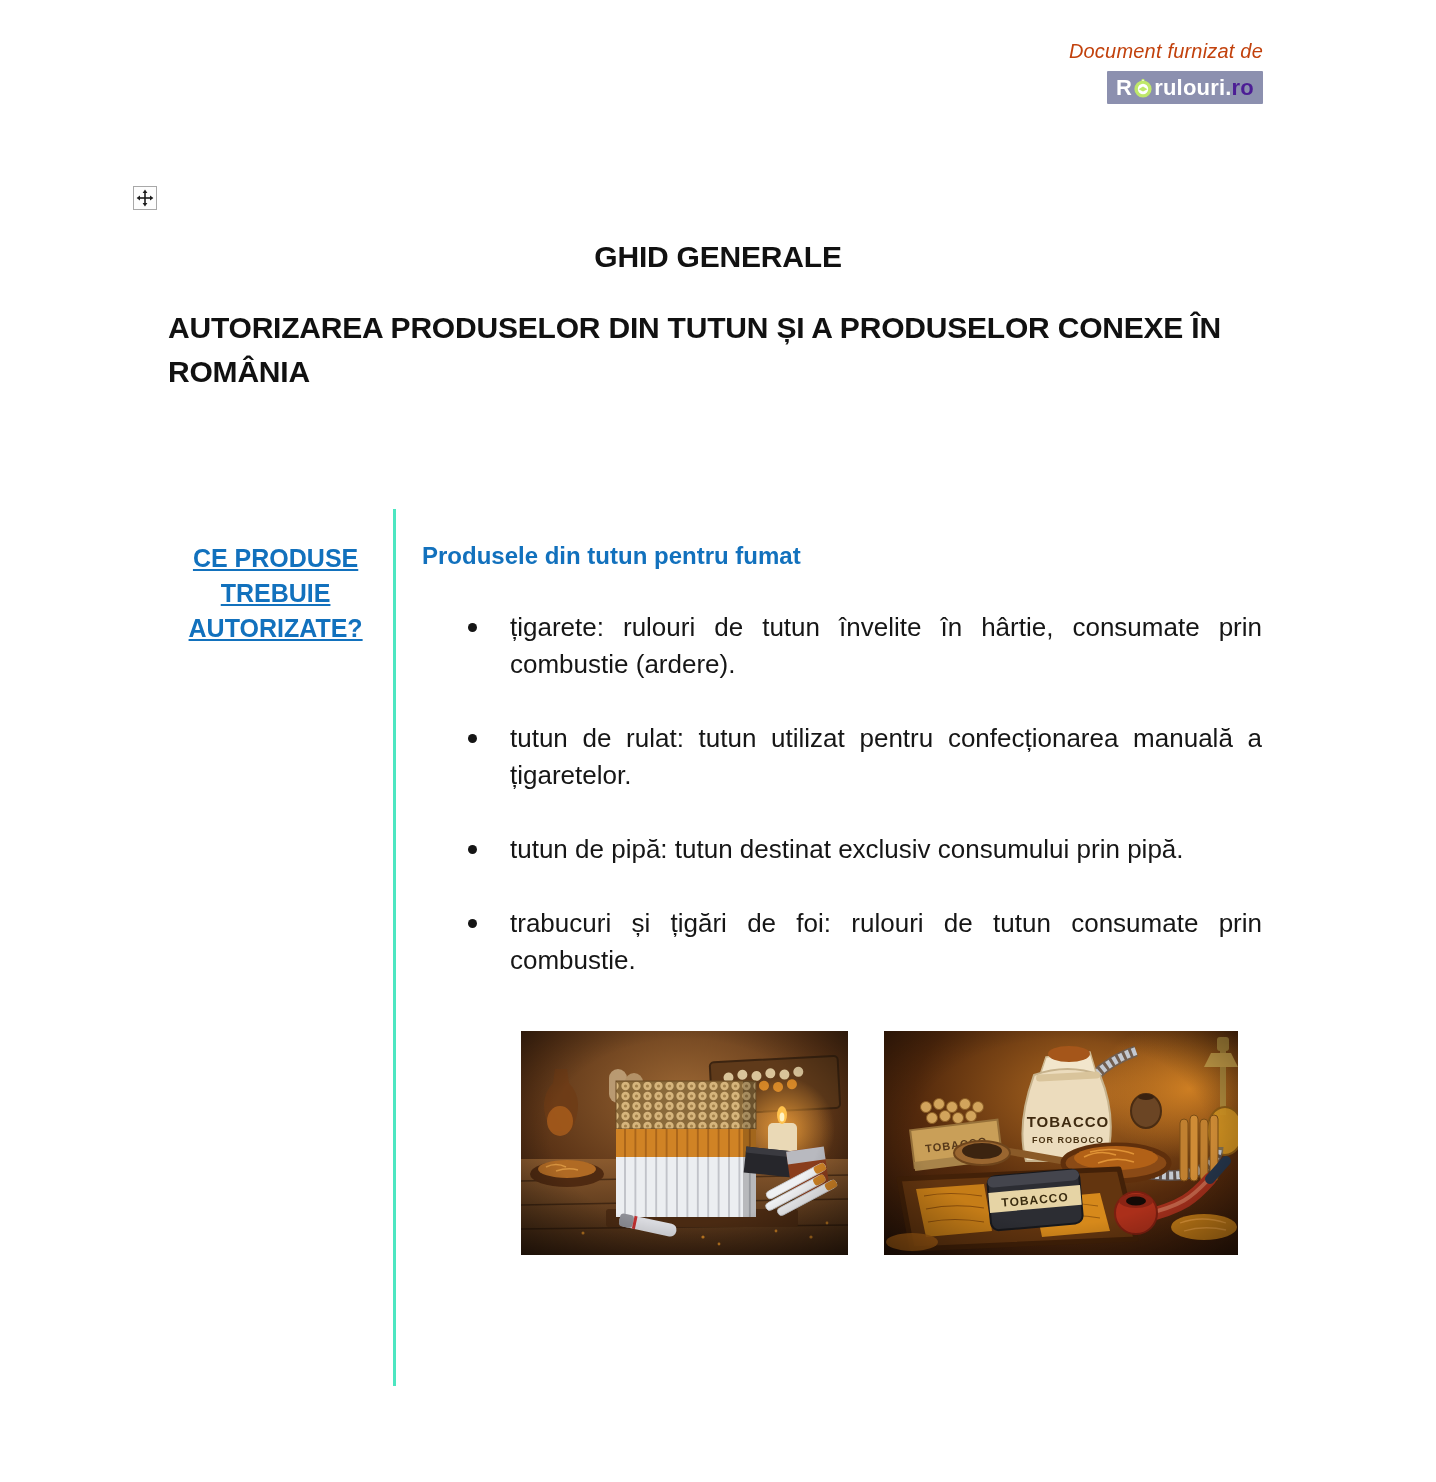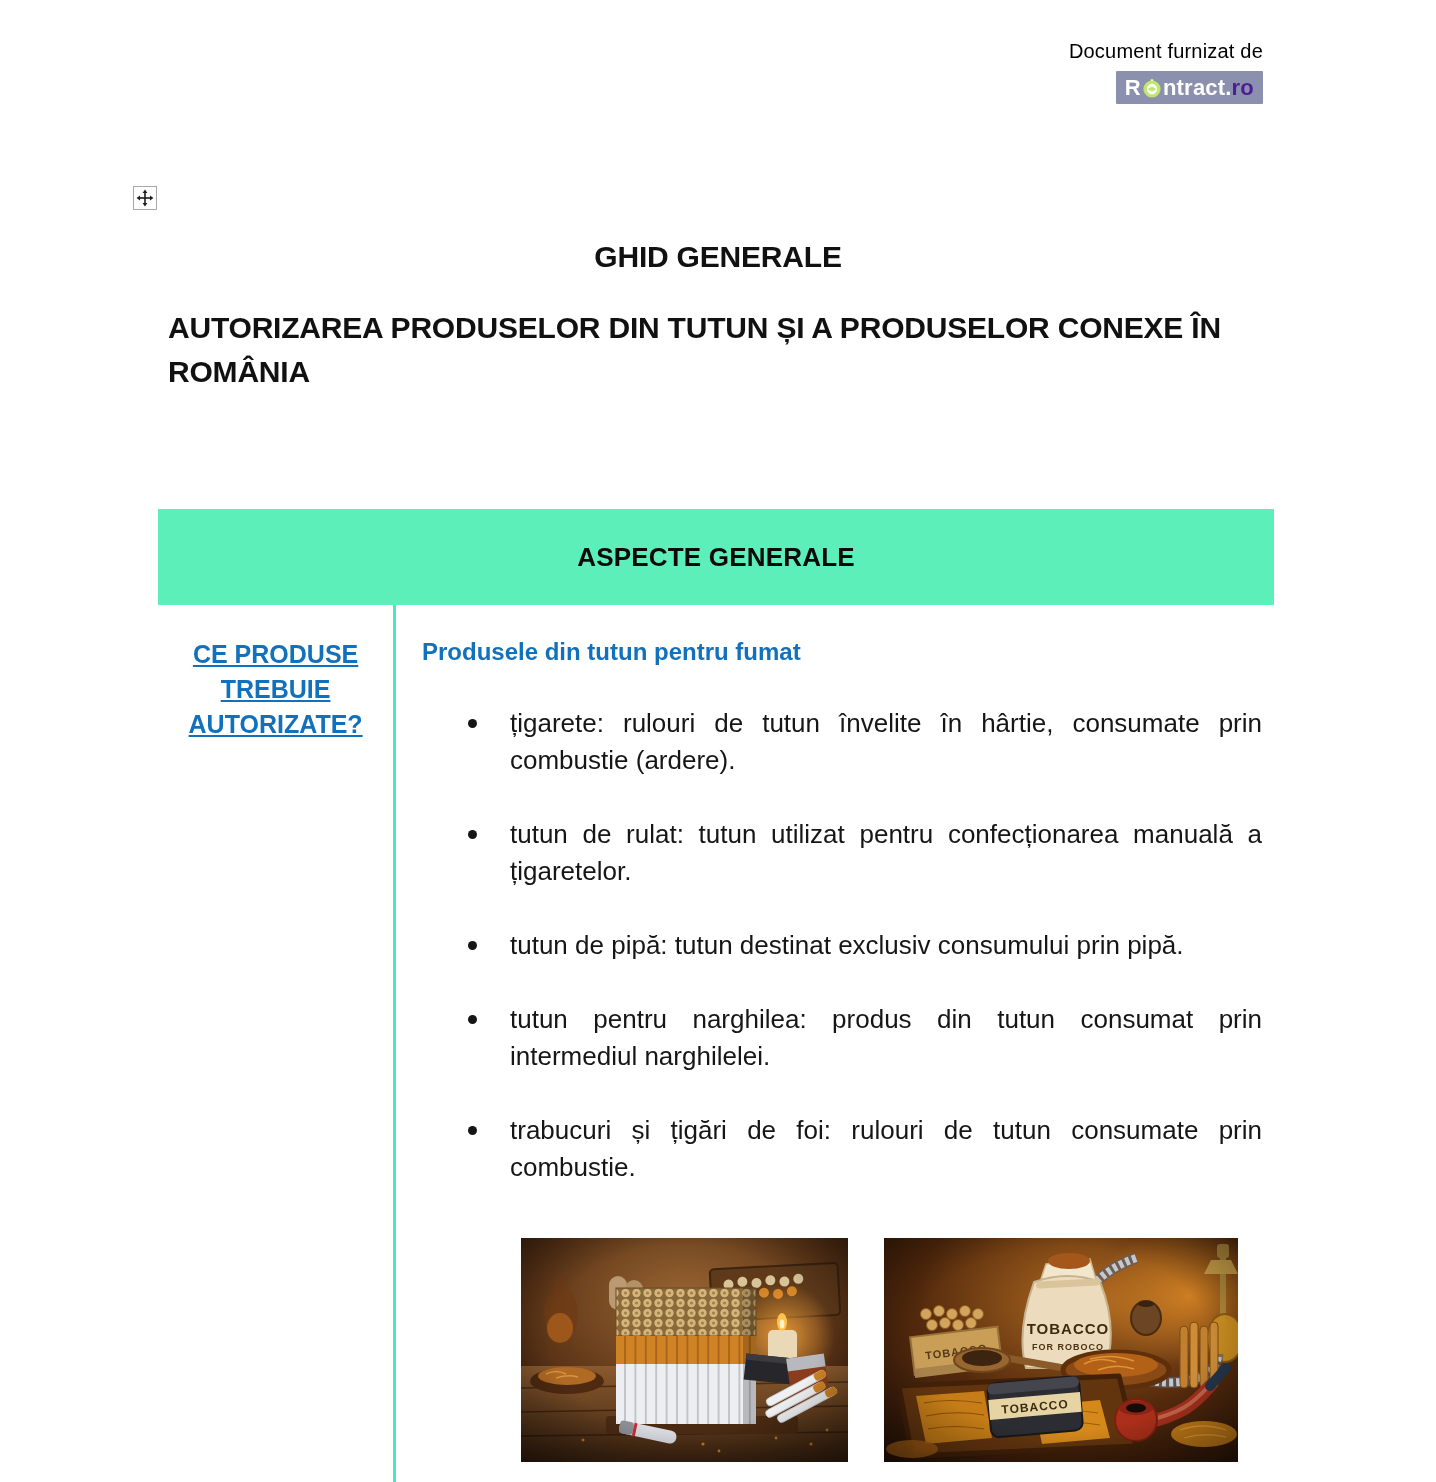--- a/index.html
+++ b/index.html
@@ -10,22 +10,23 @@
     font-family:"Liberation Sans",sans-serif;
     overflow:hidden;
     color:#111;
   }
   
   .hdr{
     position:absolute;top:40px;right:173px;
     display:flex;flex-direction:column;align-items:flex-end;
   }
   .provided{
+    font-style:italic;
     font-size:20px;
-    color:#000000;
+    color:#c2410c;
     letter-spacing:.2px;
   }
   .logo{
     margin-top:8px;
     background:#8c90af;
     height:33px;
     padding:0 9px;
     display:flex;align-items:center;
     font-weight:bold;font-size:22px;color:#ffffff;
     letter-spacing:.2px;
@@ -113,21 +114,21 @@
     <div class="provided">Document furnizat de</div>
     <div class="logo">
       <span>R</span>
         <span class="logo-circle"><svg width="20" height="20" viewBox="0 0 20 20">
           <circle cx="10" cy="11" r="8.6" fill="#bfe86a"></circle>
           <circle cx="10" cy="11" r="5.2" fill="#ffffff"></circle>
           <path d="M5.6 11.2 L10 8.4 L14.4 11.2 L10 13.6 Z" fill="#bfe86a"></path>
           <circle cx="10" cy="2.4" r="1.7" fill="#bfe86a"></circle>
           <circle cx="10" cy="2.4" r="0.7" fill="#ffffff"></circle>
         </svg></span>
-        <span>ntract</span>
+        <span>rulouri</span>
         <span>.</span>
         <span class="lime">ro</span>
     </div>
   </div>
 
   <div class="move-handle">
     <svg width="18" height="18" viewBox="0 0 18 18">
       <g stroke="#1c1c1c" stroke-width="1.6" fill="#1c1c1c">
         <line x1="9" y1="3" x2="9" y2="15"></line>
         <line x1="3" y1="9" x2="15" y2="9"></line>
@@ -136,33 +137,31 @@
         <path d="M0.6 9 L4 6.6 L4 11.4 Z" stroke="none"></path>
         <path d="M17.4 9 L14 6.6 L14 11.4 Z" stroke="none"></path>
       </g>
     </svg>
   </div>
 
   <div class="doc-type">GHID GENERALE</div>
   <div class="main-title">AUTORIZAREA PRODUSELOR DIN TUTUN ȘI A PRODUSELOR CONEXE ÎN ROMÂNIA</div>
 
   <div class="tbl">
-    <div class="tbl-header">ASPECTE GENERALE</div>
     <div class="tbl-body">
       <div class="cell-left">
         <div class="question">CE PRODUSE TREBUIE AUTORIZATE?</div>
       </div>
       <div class="divider"></div>
       <div class="cell-right">
         <div class="subheading">Produsele din tutun pentru fumat</div>
         <ul class="bullets">
           <li>țigarete: rulouri de tutun învelite în hârtie, consumate prin combustie (ardere).</li>
           <li>tutun de rulat: tutun utilizat pentru confecționarea manuală a țigaretelor.</li>
           <li>tutun de pipă: tutun destinat exclusiv consumului prin pipă.</li>
-          <li>tutun pentru narghilea: produs din tutun consumat prin intermediul narghilelei.</li>
           <li>trabucuri și țigări de foi: rulouri de tutun consumate prin combustie.</li>
         </ul>
 
         <div class="photos">
 
           <div class="photo photo1">
             <svg width="327" height="224" viewBox="0 0 327 224">
               <defs>
                 <radialGradient id="bgA" cx="50%" cy="28%" r="85%">
                   <stop offset="0" stop-color="#9a6633"></stop>

